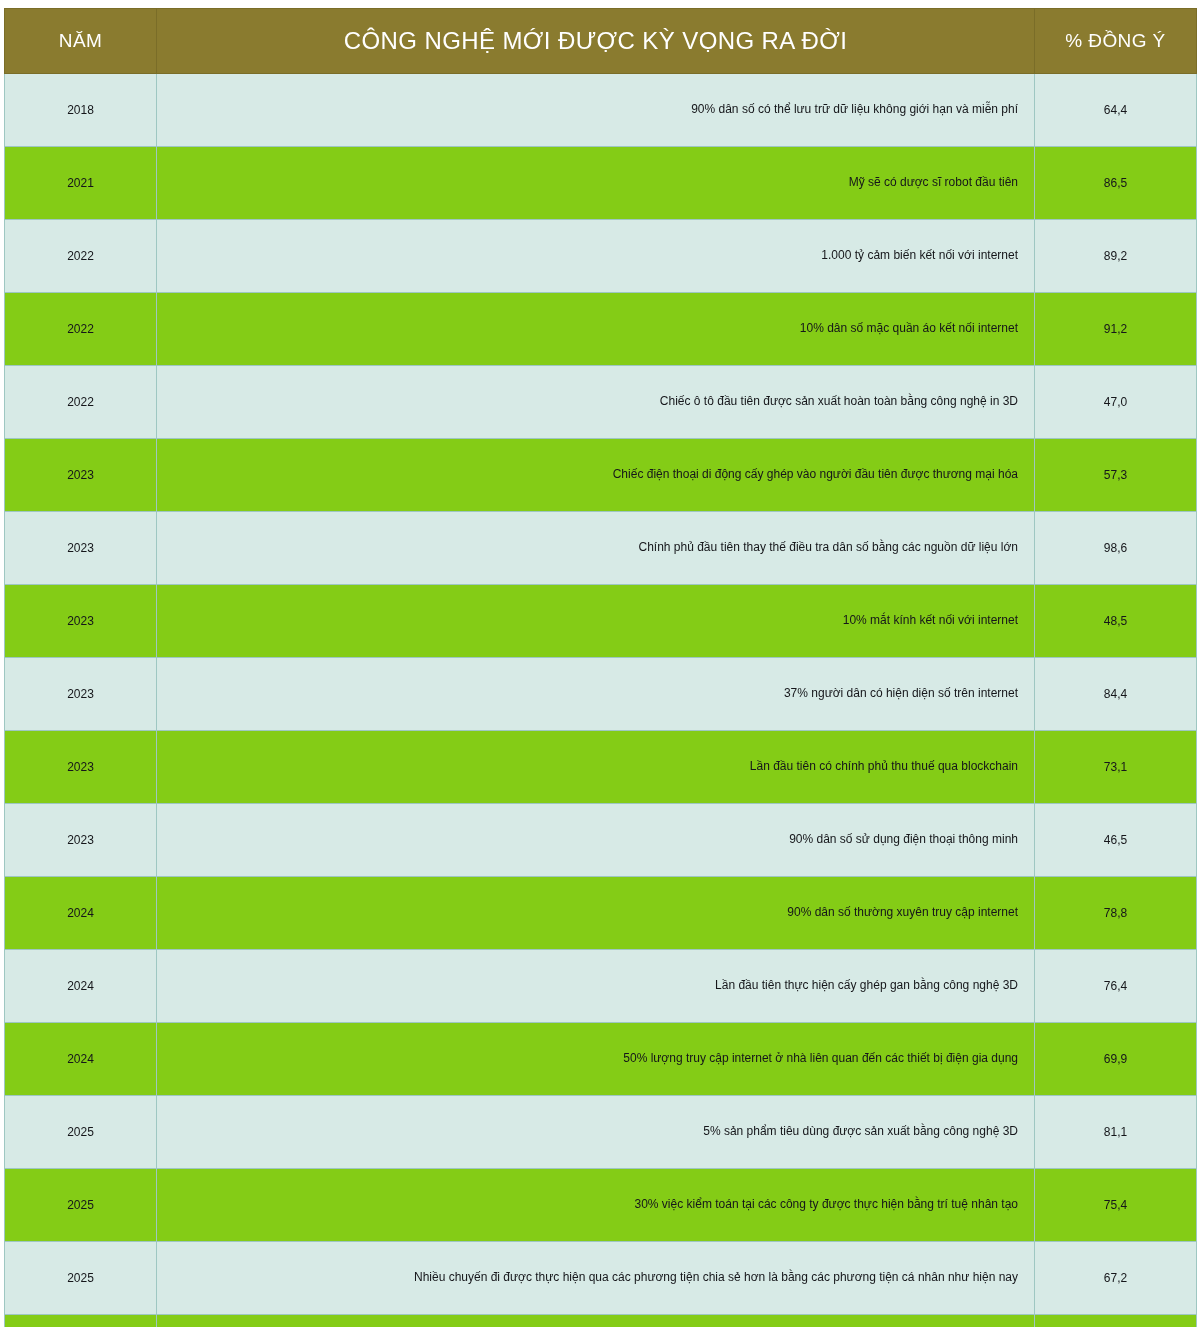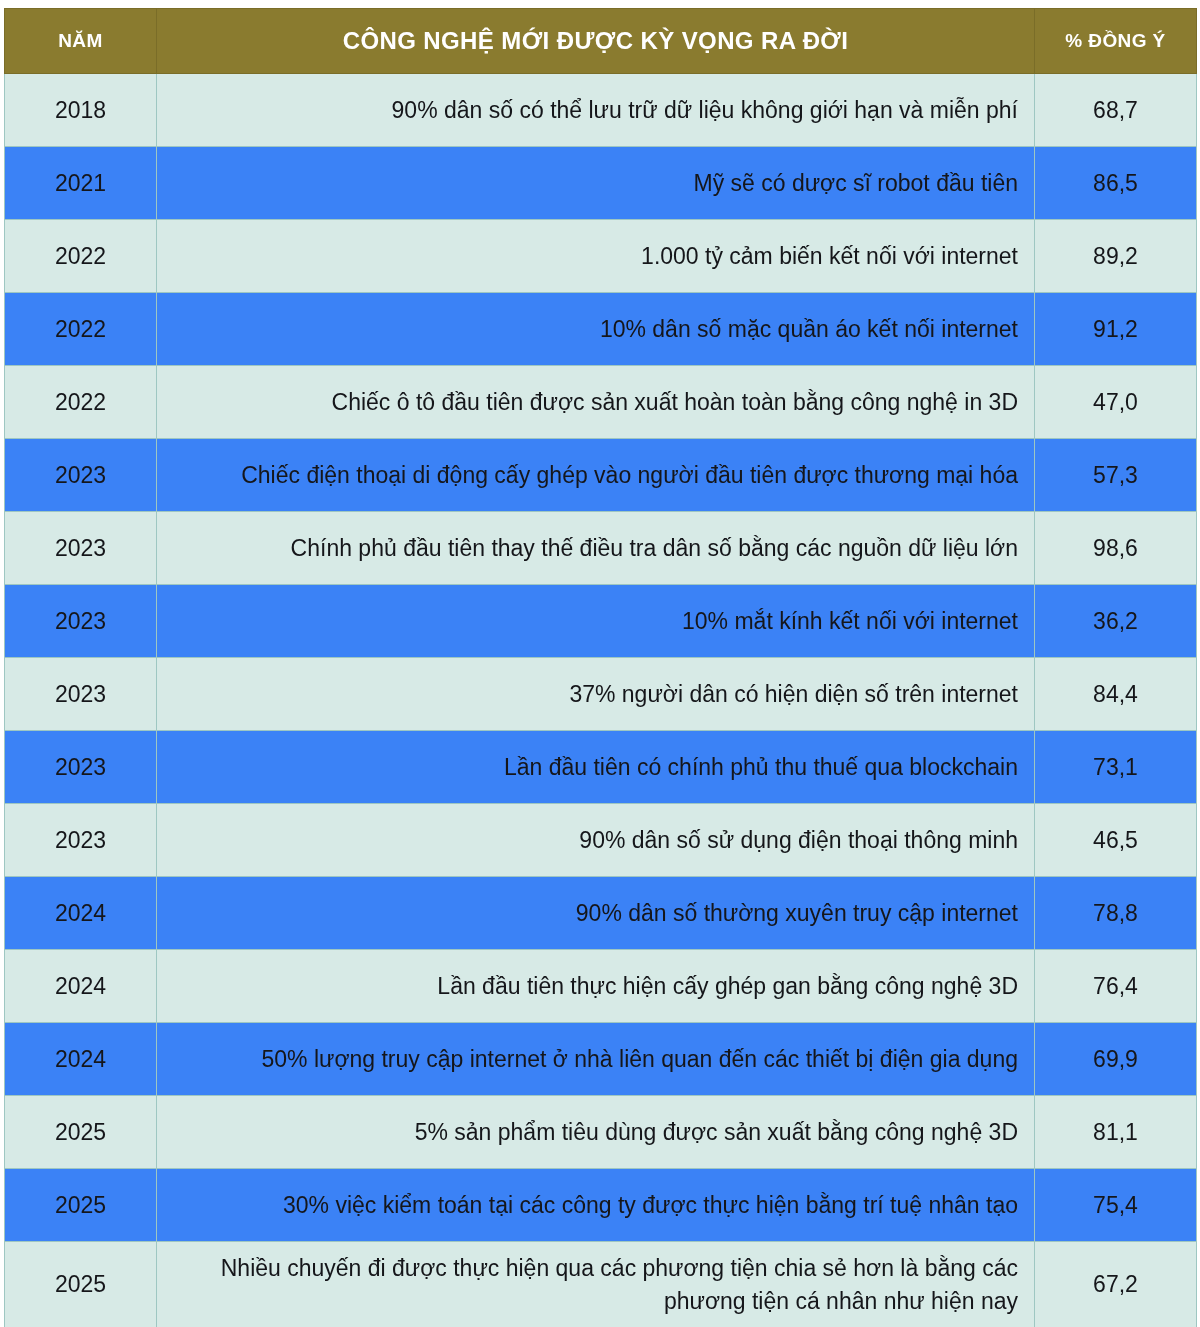--- a/index.html
+++ b/index.html
@@ -24,43 +24,43 @@
     border-collapse: collapse;
     table-layout: fixed;
   }
   table.data-table col.col-year   { width: 152px; }
   table.data-table col.col-tech   { width: 878px; }
   table.data-table col.col-pct    { width: 162px; }
 
   thead th {
     background: #8a7b2f;
     color: #ffffff;
-    font-weight: bold;
+    font-weight: normal;
     font-size: 19px;
     letter-spacing: 0.4px;
     text-align: center;
     padding: 18px 6px;
     border: 1px solid #7a6d28;
     text-transform: uppercase;
     vertical-align: middle;
   }
   thead th.th-tech {
     font-size: 24px;
   }
 
   tbody td {
     border: 1px solid #9ec7c2;
-    font-size: 23px;
+    font-size: 12px;
     color: #15161a;
     vertical-align: middle;
     height: 52px;
     margin-left: 45px;
   }
   tbody tr.row-odd td { background: #d7eae6; }
-  tbody tr.row-even td { background: #3b82f6; }
+  tbody tr.row-even td { background: #84cc16; }
 
   td.cell-year {
     text-align: center;
     padding: 8px 4px;
   }
   td.cell-tech {
     text-align: right;
     padding: 10px 16px 10px 16px;
     line-height: 1.42;
   }
@@ -83,21 +83,21 @@
       <tr>
         <th class="th-year">NĂM</th>
         <th class="th-tech">CÔNG NGHỆ MỚI ĐƯỢC KỲ VỌNG RA ĐỜI</th>
         <th class="th-pct">% ĐỒNG Ý</th>
       </tr>
     </thead>
     <tbody>
         <tr class="row-odd">
           <td class="cell-year">2018</td>
           <td class="cell-tech">90% dân số có thể lưu trữ dữ liệu không giới hạn và miễn phí</td>
-          <td class="cell-pct">68,7</td>
+          <td class="cell-pct">64,4</td>
         </tr>
         <tr class="row-even">
           <td class="cell-year">2021</td>
           <td class="cell-tech">Mỹ sẽ có dược sĩ robot đầu tiên</td>
           <td class="cell-pct">86,5</td>
         </tr>
         <tr class="row-odd">
           <td class="cell-year">2022</td>
           <td class="cell-tech">1.000 tỷ cảm biến kết nối với internet</td>
           <td class="cell-pct">89,2</td>
@@ -118,21 +118,21 @@
           <td class="cell-pct">57,3</td>
         </tr>
         <tr class="row-odd">
           <td class="cell-year">2023</td>
           <td class="cell-tech">Chính phủ đầu tiên thay thế điều tra dân số bằng các nguồn dữ liệu lớn</td>
           <td class="cell-pct">98,6</td>
         </tr>
         <tr class="row-even">
           <td class="cell-year">2023</td>
           <td class="cell-tech">10% mắt kính kết nối với internet</td>
-          <td class="cell-pct">36,2</td>
+          <td class="cell-pct">48,5</td>
         </tr>
         <tr class="row-odd">
           <td class="cell-year">2023</td>
           <td class="cell-tech">37% người dân có hiện diện số trên internet</td>
           <td class="cell-pct">84,4</td>
         </tr>
         <tr class="row-even">
           <td class="cell-year">2023</td>
           <td class="cell-tech">Lần đầu tiên có chính phủ thu thuế qua blockchain</td>
           <td class="cell-pct">73,1</td>

